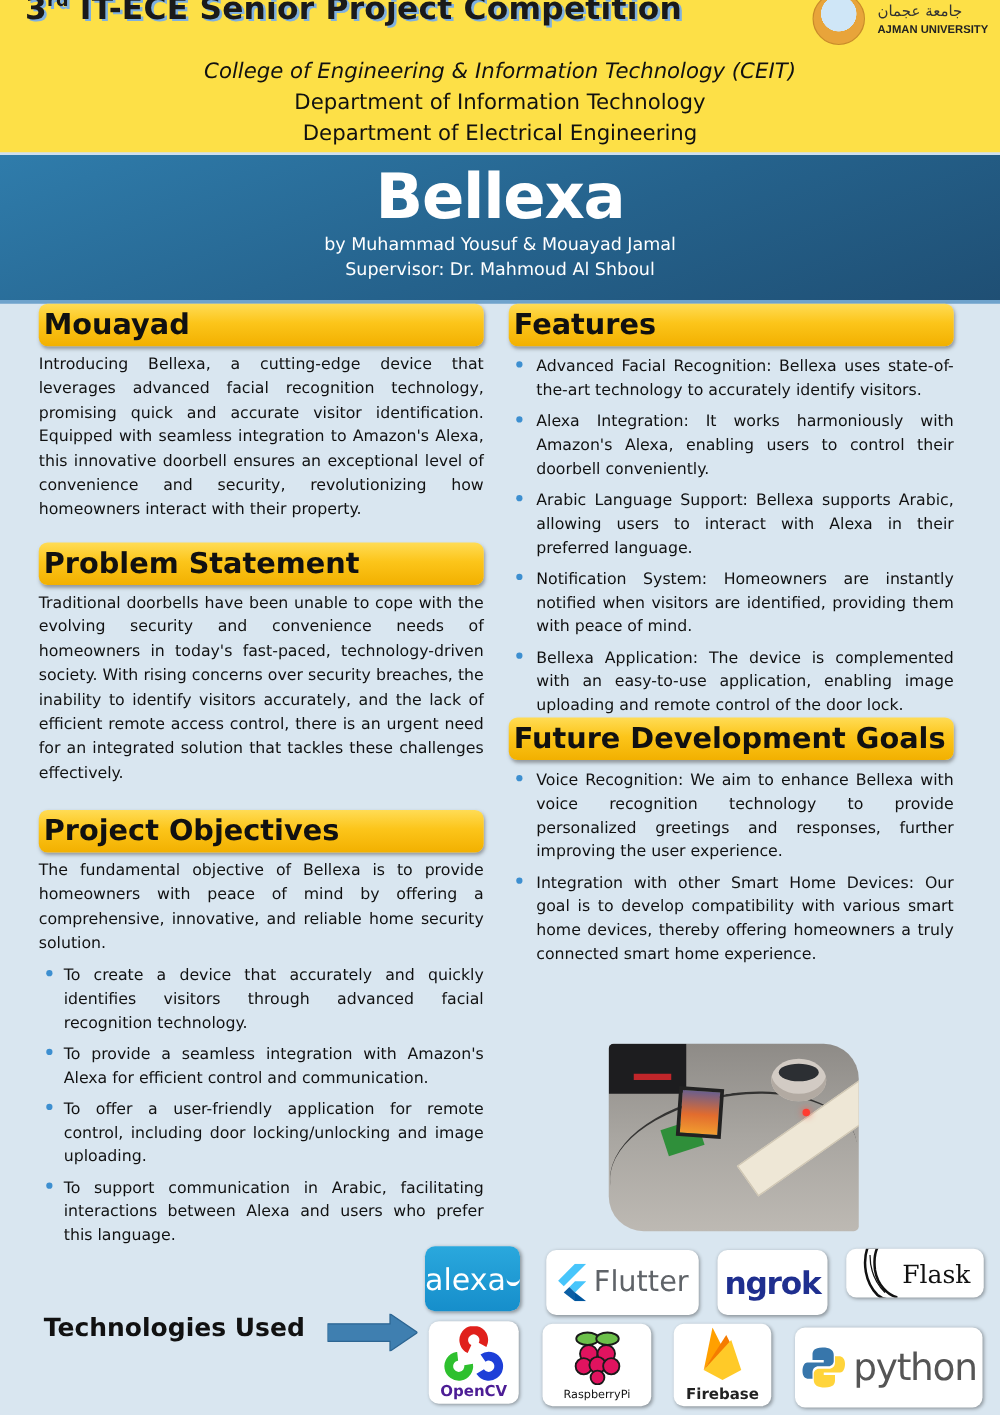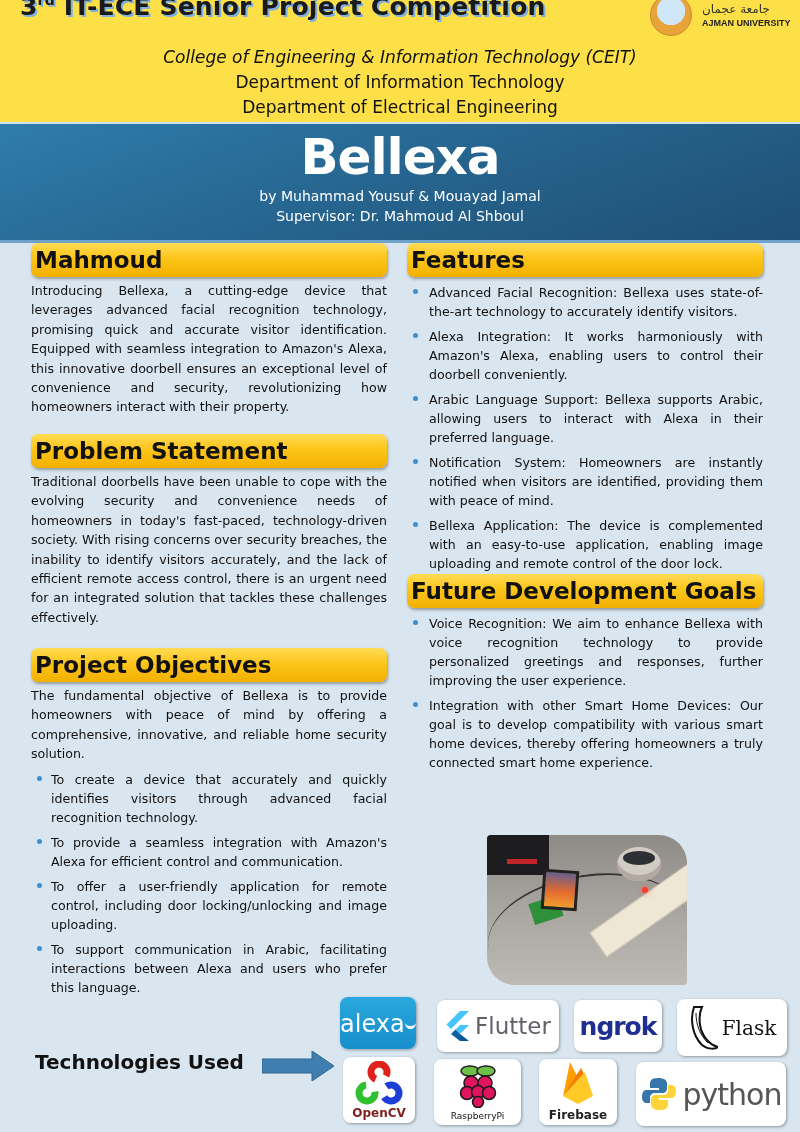--- a/index.html
+++ b/index.html
@@ -83,26 +83,26 @@
   .logo-tile {
     position: absolute; background: #fff; border-radius: 8px;
     box-shadow: 1px 1px 3px rgba(0,0,0,0.35);
     display: flex; align-items: center; justify-content: center; overflow: hidden;
     font-family: "DejaVu Sans", sans-serif;
   }
   .t-alexa { left: 340px; top: 997px; width: 76px; height: 52px; background: linear-gradient(180deg, #2aa8dd, #168ecb); color: #fff; flex-direction: row; }
   .t-alexa .w { font-size: 24px; line-height: 24px; margin-top: 2px; }
   .t-alexa .smile { width: 54px; height: 10px; border-bottom: 3px solid #fff; border-radius: 0 0 50% 50%; margin-top: -2px; }
   .t-opencv { left: 343px; top: 1057px; width: 72px; height: 66px; flex-direction: column; }
-  .t-opencv .name { font-size: 12px; font-weight: bold; color: #7f1d1d; margin-top: 1px; }
+  .t-opencv .name { font-size: 12px; font-weight: bold; color: #4c1d95; margin-top: 1px; }
   .t-flutter { left: 437px; top: 1000px; width: 122px; height: 52px; }
   .t-flutter .name { font-size: 23px; color: #5f6368; margin-left: 6px; }
   .t-ngrok { left: 574px; top: 1000px; width: 88px; height: 52px; }
   .t-ngrok .name { font-size: 25px; font-weight: bold; color: #1f2f8f; letter-spacing: -1px; }
-  .t-flask { left: 677px; top: 999px; width: 110px; height: 57px; }
+  .t-flask { left: 677px; top: 999px; width: 110px; height: 39px; }
   .t-flask .name { font-family: "DejaVu Serif", serif; font-size: 20px; color: #111; margin-left: 4px; }
   .t-rpi { left: 434px; top: 1059px; width: 87px; height: 66px; flex-direction: column; }
   .t-rpi .name { font-size: 9px; font-weight: normal; color: #111; margin-top: 3px; }
   .t-firebase { left: 539px; top: 1059px; width: 78px; height: 66px; flex-direction: column; }
   .t-firebase .name { font-size: 12px; font-weight: bold; color: #222; margin-top: 2px; }
   .t-python { left: 636px; top: 1062px; width: 150px; height: 64px; }
   .t-python .name { font-size: 30px; color: #555; margin-left: 6px; letter-spacing: -1px; }
 </style>
 </head>
 <body>
@@ -123,21 +123,21 @@
   </div>
 </div>
 
 <div class="banner">
   <h2 class="project-title">Bellexa</h2>
   <div class="authors">by Muhammad Yousuf &amp; Mouayad Jamal</div>
   <div class="supervisor">Supervisor: Dr. Mahmoud Al Shboul</div>
 </div>
 
 <div class="col col-left" style="top:243px;">
-  <div class="heading-bar">Mahmoud</div>
+  <div class="heading-bar">Mouayad</div>
   <p class="para">Introducing Bellexa, a cutting-edge device that leverages advanced facial recognition technology, promising quick and accurate visitor identification. Equipped with seamless integration to Amazon's Alexa, this innovative doorbell ensures an exceptional level of convenience and security, revolutionizing how homeowners interact with their property.</p>
 </div>
 
 <div class="col col-left" style="top:434px;">
   <div class="heading-bar">Problem Statement</div>
   <p class="para">Traditional doorbells have been unable to cope with the evolving security and convenience needs of homeowners in today's fast-paced, technology-driven society. With rising concerns over security breaches, the inability to identify visitors accurately, and the lack of efficient remote access control, there is an urgent need for an integrated solution that tackles these challenges effectively.</p>
 </div>
 
 <div class="col col-left left-obj" style="top:648px;">
   <div class="heading-bar">Project Objectives</div>

